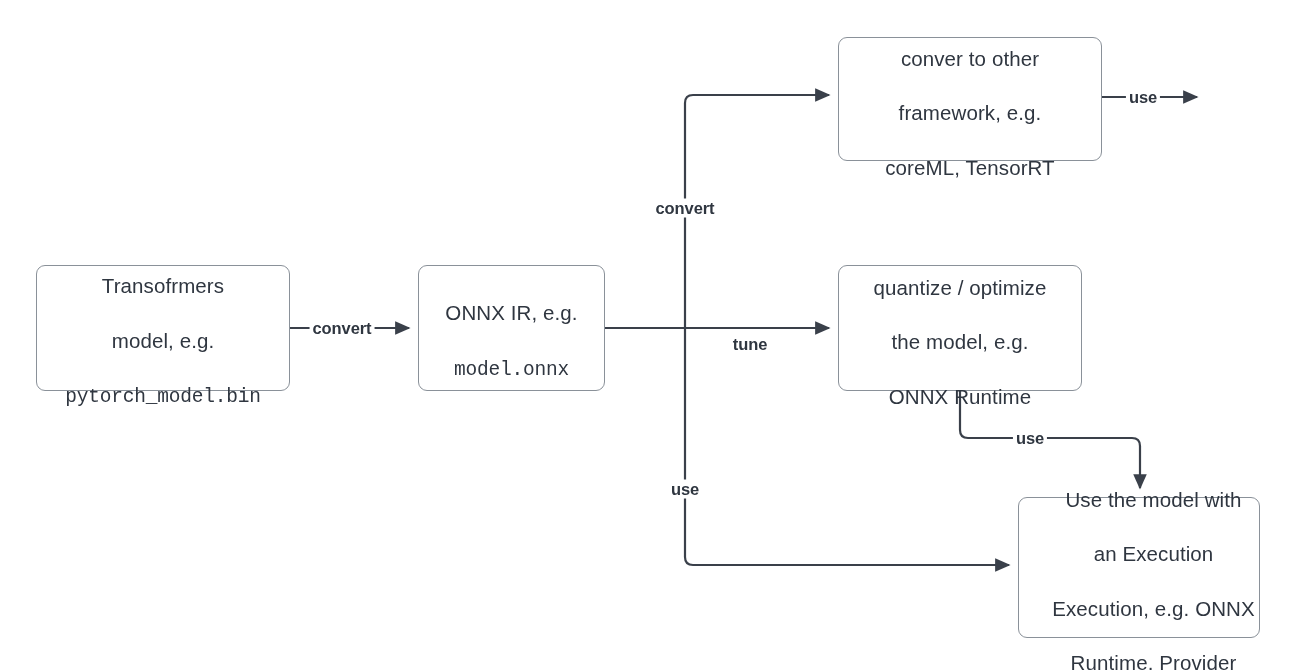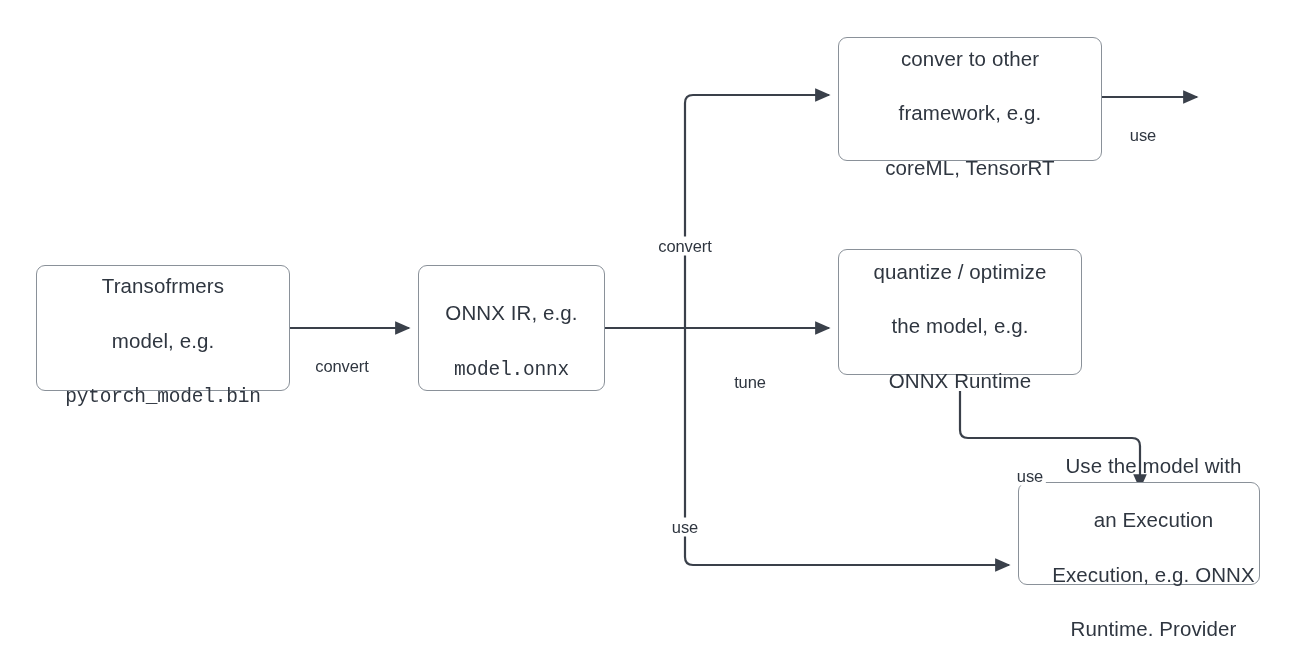--- a/index.html
+++ b/index.html
@@ -45,27 +45,26 @@
   .mono {
     font-family: "Liberation Mono", monospace;
     font-size: 19.5px;
     letter-spacing: -0.2px;
     margin-top: 33px;
   }
   .edge-label {
     position: absolute;
     color: #2f3640;
     font-size: 16.5px;
-    font-weight: normal;
+    font-weight: bold;
     background: #ffffff;
     padding: 0 3px;
     white-space: nowrap;
     transform: translate(-50%, -50%);
     letter-spacing: -0.1px;
-    margin-top: 38px;
   }
 </style>
 </head>
 <body>
 
 <div id="canvas">
 
   <svg class="edges" viewBox="0 0 1300 671">
     <defs>
       <marker id="arrow" viewBox="0 0 10 10" refX="9" refY="5" markerWidth="7" markerHeight="7" orient="auto-start-reverse">
@@ -102,29 +101,29 @@
   </div>
 
   <div class="node" style="left:838px; top:37px; width:264px; height:124px;">
     <span class="label">
       <span>conver to other</span><br>
       <span>framework, e.g.</span><br>
       <span>coreML, TensorRT</span>
     </span>
   </div>
 
-  <div class="node" style="left:838px; top:249px; width:244px; height:126px;">
+  <div class="node" style="left:838px; top:265px; width:244px; height:126px;">
     <span class="label">
       <span>quantize / optimize</span><br>
       <span>the model, e.g.</span><br>
       <span>ONNX  Runtime</span>
     </span>
   </div>
 
-  <div class="node" style="left:1018px; top:482px; width:242px; height:103px;padding-left:29px;">
+  <div class="node" style="left:1018px; top:497px; width:242px; height:141px;padding-left:29px;">
     <span class="label">
       <span>Use the model with</span><br>
       <span>an Execution</span><br>
       <span>Execution, e.g. ONNX</span><br>
       <span>Runtime. Provider</span>
     </span>
   </div>
 
   <span class="edge-label" style="left:342px; top:328px;">convert</span>
   <span class="edge-label" style="left:685px; top:208px;">convert</span>

